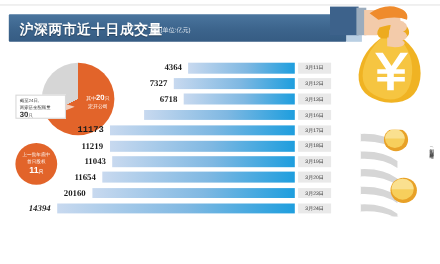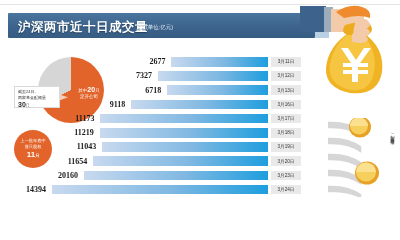--- a/index.html
+++ b/index.html
@@ -186,41 +186,40 @@
   </div>
 
   <div class="circle-badge">
     <span>上一批年底中</span><br>
     <span>首只股权</span>
     <span class="big"><span>11</span><span style="font-size:4.2px">只</span></span>
   </div>
 
   <div class="bars" id="bars-container">
       <div class="bar-row" style="left: 0px; top: 6px; width: 400px;">
-        <div class="bar-value" style="position: absolute; left: 125.445px; width: 44px;">2677</div>
+        <div class="bar-value" style="position: absolute; left: 125.445px; width: 44px;">4364</div>
         <div class="bar-fill" style="position: absolute; left: 171.445px; width: 96.555px;"></div>
         <div class="date-chip" style="position: absolute; left: 270px;">3月11日</div>
       </div>
       <div class="bar-row" style="left: 0px; top: 20.2px; width: 400px; padding-left: 12px;">
         <div class="bar-value" style="position: absolute; left: 112.095px; width: 44px;">7327</div>
         <div class="bar-fill" style="position: absolute; left: 158.095px; width: 109.905px;"></div>
         <div class="date-chip" style="position: absolute; left: 270px;">3月12日</div>
       </div>
       <div class="bar-row" style="left: 0px; top: 34.4px; width: 400px;">
         <div class="bar-value" style="position: absolute; left: 121.23px; width: 44px;">6718</div>
         <div class="bar-fill" style="position: absolute; left: 167.23px; width: 100.77px;"></div>
         <div class="date-chip" style="position: absolute; left: 270px;">3月13日</div>
       </div>
       <div class="bar-row" style="left: 0px; top: 48.6px; width: 400px;">
-        <div class="bar-value" style="position: absolute; left: 85.23px; width: 44px;">9118</div>
         <div class="bar-fill" style="position: absolute; left: 131.23px; width: 136.77px;"></div>
         <div class="date-chip" style="position: absolute; left: 270px;">3月16日</div>
       </div>
       <div class="bar-row" style="left: 0px; top: 62.8px; width: 400px;">
-        <div class="bar-value" style="position: absolute; left: 54.405px; width: 44px;">11173</div>
+        <div class="bar-value" style="position: absolute; left: 54.405px; width: 44px; font-family: Liberation Mono, monospace;">11173</div>
         <div class="bar-fill" style="position: absolute; left: 100.405px; width: 167.595px;"></div>
         <div class="date-chip" style="position: absolute; left: 270px;">3月17日</div>
       </div>
       <div class="bar-row" style="left: 0px; top: 77px; width: 400px;">
         <div class="bar-value" style="position: absolute; left: 53.715px; width: 44px;">11219</div>
         <div class="bar-fill" style="position: absolute; left: 99.715px; width: 168.285px;"></div>
         <div class="date-chip" style="position: absolute; left: 270px;">3月18日</div>
       </div>
       <div class="bar-row" style="left: 0px; top: 91.2px; width: 400px;">
         <div class="bar-value" style="position: absolute; left: 56.355px; width: 44px;">11043</div>
@@ -231,21 +230,21 @@
         <div class="bar-value" style="position: absolute; left: 47.19px; width: 44px;">11654</div>
         <div class="bar-fill" style="position: absolute; left: 93.19px; width: 174.81px;"></div>
         <div class="date-chip" style="position: absolute; left: 270px;">3月20日</div>
       </div>
       <div class="bar-row" style="left: 0px; top: 119.6px; width: 400px;">
         <div class="bar-value" style="position: absolute; left: 37.95px; width: 44px;">20160</div>
         <div class="bar-fill" style="position: absolute; left: 83.95px; width: 184.05px;"></div>
         <div class="date-chip" style="position: absolute; left: 270px;">3月23日</div>
       </div>
       <div class="bar-row" style="left: 0px; top: 133.8px; width: 400px;">
-        <div class="bar-value" style="position: absolute; left: 6.09px; width: 44px;">14394</div>
+        <div class="bar-value" style="position: absolute; left: 6.09px; width: 44px; font-style: italic;">14394</div>
         <div class="bar-fill" style="position: absolute; left: 52.09px; width: 215.91px;"></div>
         <div class="date-chip" style="position: absolute; left: 270px;">3月24日</div>
       </div>
     </div>
 
   <div class="art-bag">
     <svg viewBox="0 0 100 100" width="100" height="100">
 
       <rect x="0" y="8" width="26" height="26" fill="#3d628b"></rect>
       <rect x="24" y="9" width="9" height="25" fill="#9bacbd"></rect>

